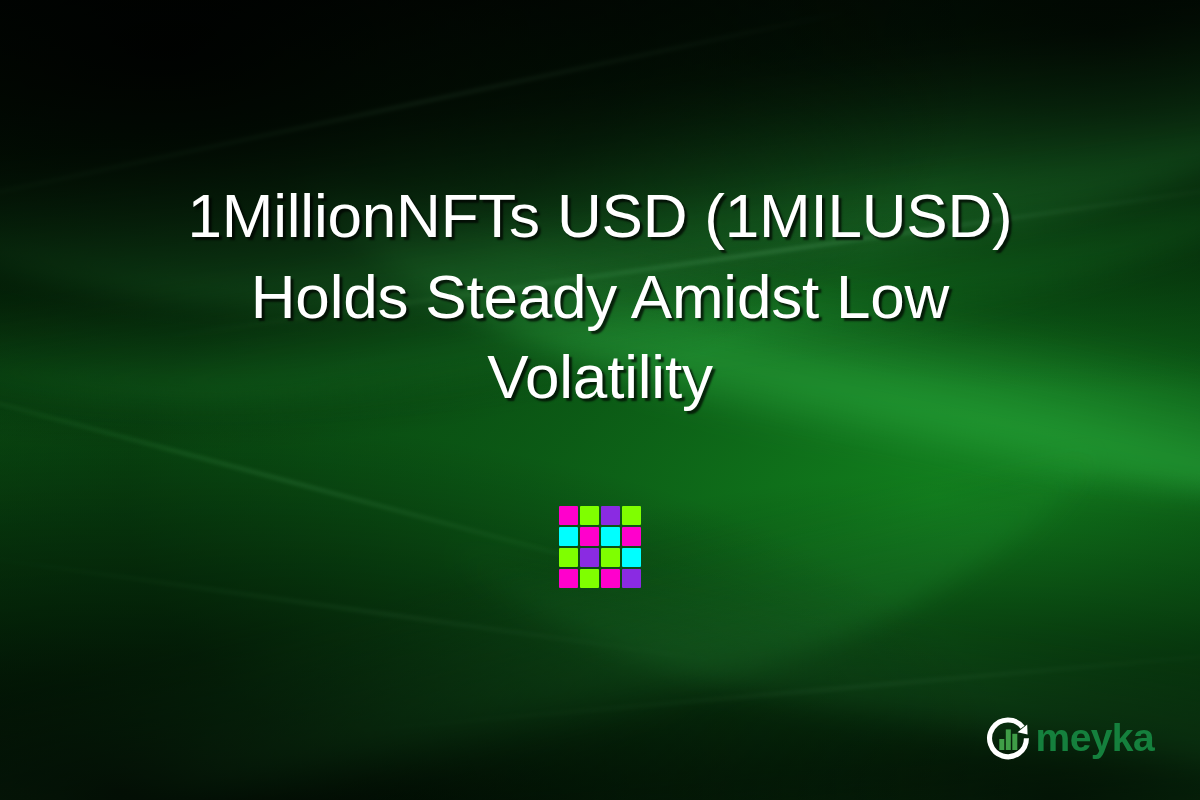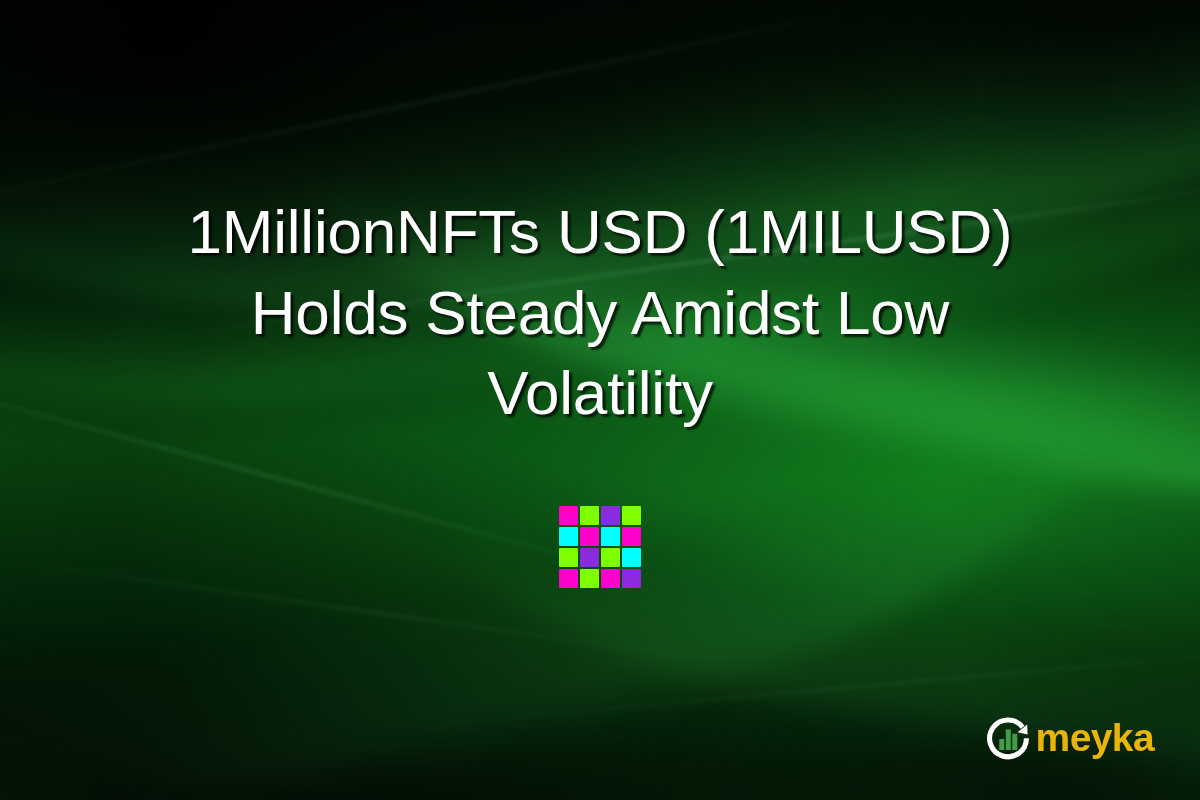--- a/index.html
+++ b/index.html
@@ -114,21 +114,21 @@
     position: relative;
     z-index: 5;
     width: 100%;
     height: 100%;
   }
 
   .headline {
     position: absolute;
     left: 0;
     right: 0;
-    top: 192px;
+    top: 176px;
     margin: 0;
     padding: 0 48px;
     box-sizing: border-box;
     text-align: center;
     color: #ffffff;
     font-family: "Liberation Sans", sans-serif;
     font-weight: 400;
     font-size: 62px;
     line-height: 1.30;
     letter-spacing: -0.2px;
@@ -162,21 +162,21 @@
     align-items: center;
     gap: 4px;
   }
   .brand-mark {
     width: 48px;
     height: 48px;
     display: block;
     flex: 0 0 auto;
   }
   .brand-word {
-    color: #eab308;
+    color: #15803d;
     font-family: "Liberation Sans", sans-serif;
     font-weight: 700;
     font-size: 39px;
     line-height: 1;
     letter-spacing: -0.6px;
     padding-bottom: 2px;
   }
 </style>
 </head>
 <body>

